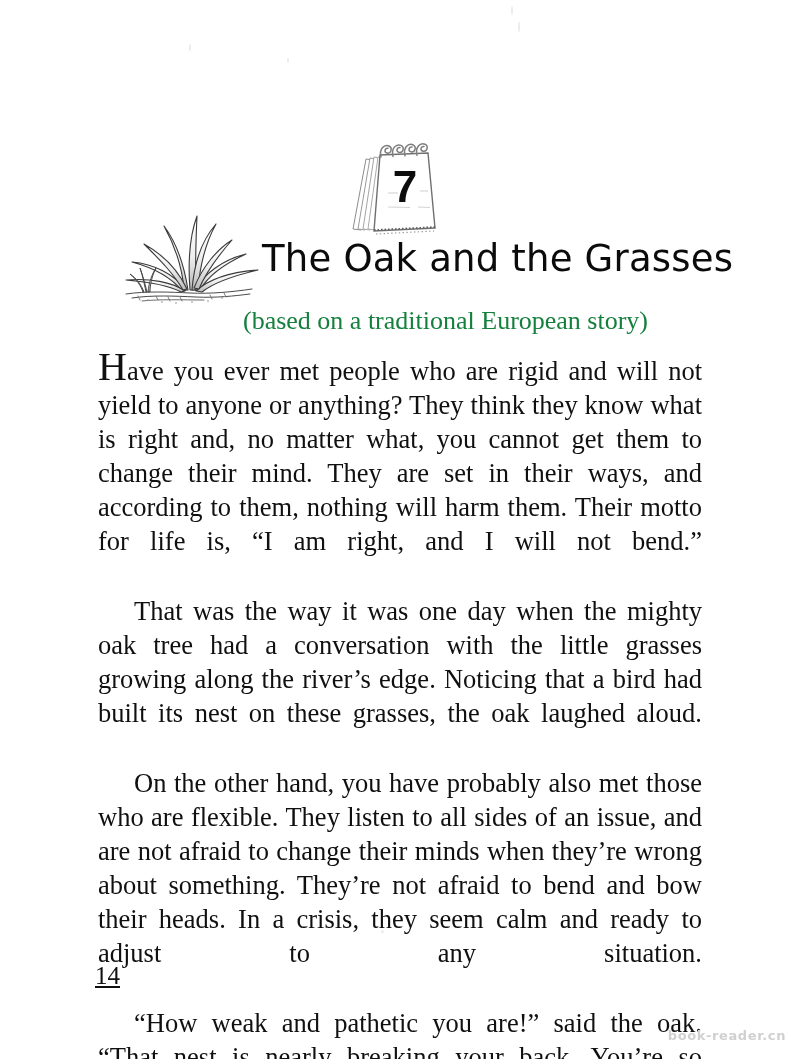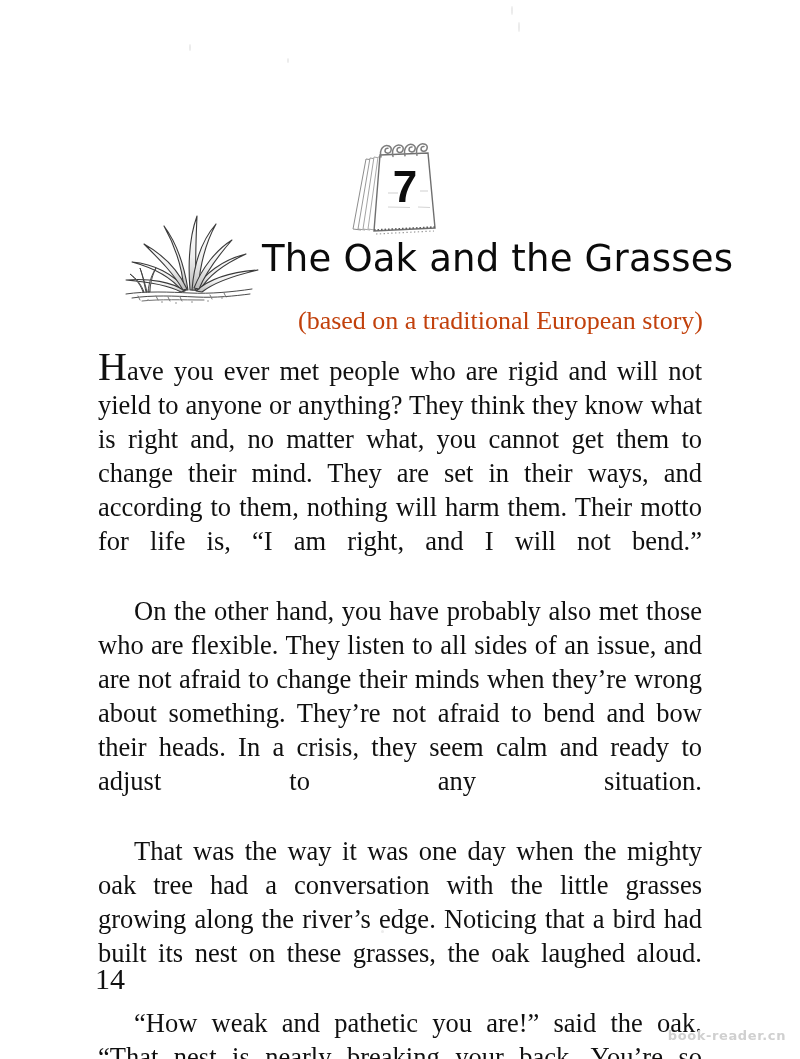--- a/index.html
+++ b/index.html
@@ -66,24 +66,24 @@
     letter-spacing: .2px;
     color: #0b0b0b;
     white-space: nowrap;
   }
 
   #chapter-subtitle {
     position: absolute;
     left: 243px;
     top: 306px;
     width: 460px;
-    text-align: right;
+    text-align: left;
     font-family: "Liberation Serif", "DejaVu Serif", serif;
     font-size: 26px;
-    color: #c2410c;
+    color: #15803d;
     white-space: nowrap;
   }
 
   
   #body-text {
     position: absolute;
     left: 96px;
     top: 352px;
     width: 608px;
     font-size: 26.5px;
@@ -114,22 +114,23 @@
     line-height: 0;
     vertical-align: baseline;
     font-family: "Liberation Serif", "DejaVu Serif", serif;
   }
 
   
   #page-number {
     position: absolute;
     left: 95px;
     top: 962px;
-    font-size: 30px;
+    font-size: 25px;
     color: #101010;
+    text-decoration: underline;
   }
 
   #watermark {
     position: absolute;
     right: 14px;
     top: 1028px;
     font-family: "DejaVu Sans", "Liberation Sans", sans-serif;
     font-size: 13px;
     letter-spacing: .6px;
     color: #d0d0d0;
@@ -227,21 +228,21 @@
         <circle cx="110" cy="92" r=".8"></circle>
       </g>
     </svg>
   </div>
 
   <div id="chapter-title">The Oak and the Grasses</div>
   <div id="chapter-subtitle">(based on a traditional European story)</div>
 
   <div id="body-text">
     <p class="no-indent"><span class="initial-cap">H</span><span>ave you ever met people who are rigid and will not yield to anyone or anything? They think they know what is right and, no matter what, you cannot get them to change their mind. They are set in their ways, and according to them, nothing will harm them. Their motto for life is, “I am right, and I will not bend.”</span></p>
+    <p><span>That was the way it was one day when the mighty oak tree had a conversation with the little grasses growing along the river’s edge. Noticing that a bird had built its nest on these grasses, the oak laughed aloud.</span></p>
     <p><span>On the other hand, you have probably also met those who are flexible. They listen to all sides of an issue, and are not afraid to change their minds when they’re wrong about something. They’re not afraid to bend and bow their heads. In a crisis, they seem calm and ready to adjust to any situation.</span></p>
-    <p><span>That was the way it was one day when the mighty oak tree had a conversation with the little grasses growing along the river’s edge. Noticing that a bird had built its nest on these grasses, the oak laughed aloud.</span></p>
     <p><span>“How weak and pathetic you are!” said the oak. “That nest is nearly breaking your back. You’re so weak! Surely,</span></p>
   </div>
 
   <div id="page-number">14</div>
   <div id="watermark">book-reader.cn</div>
 
 </div>
 
 </body></html>

